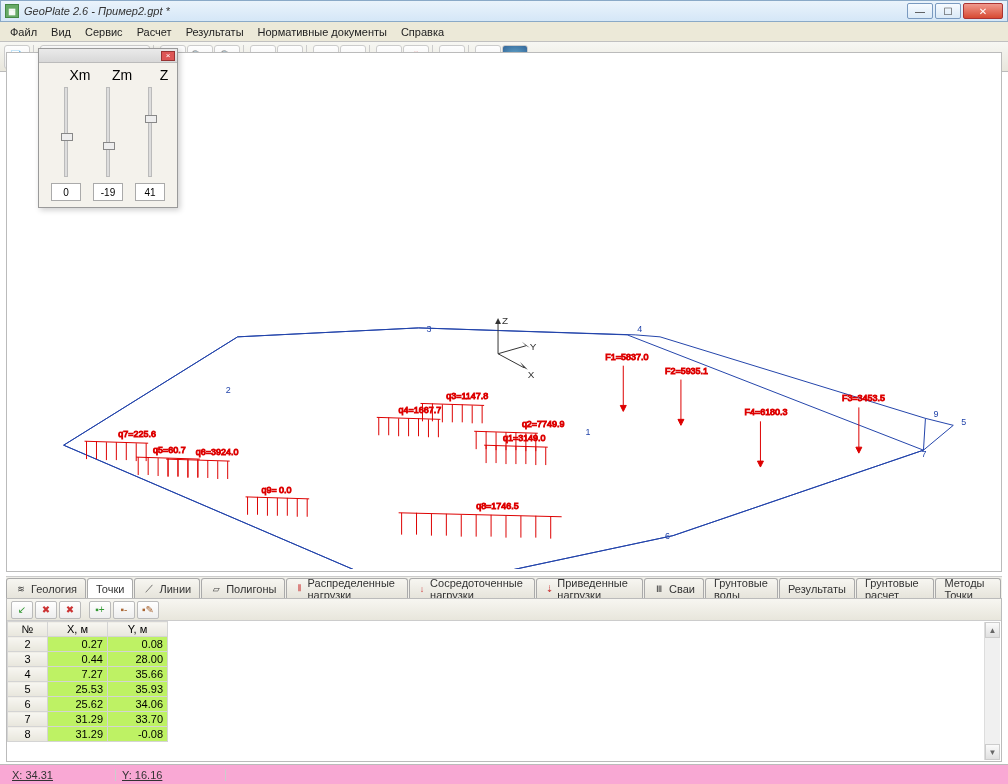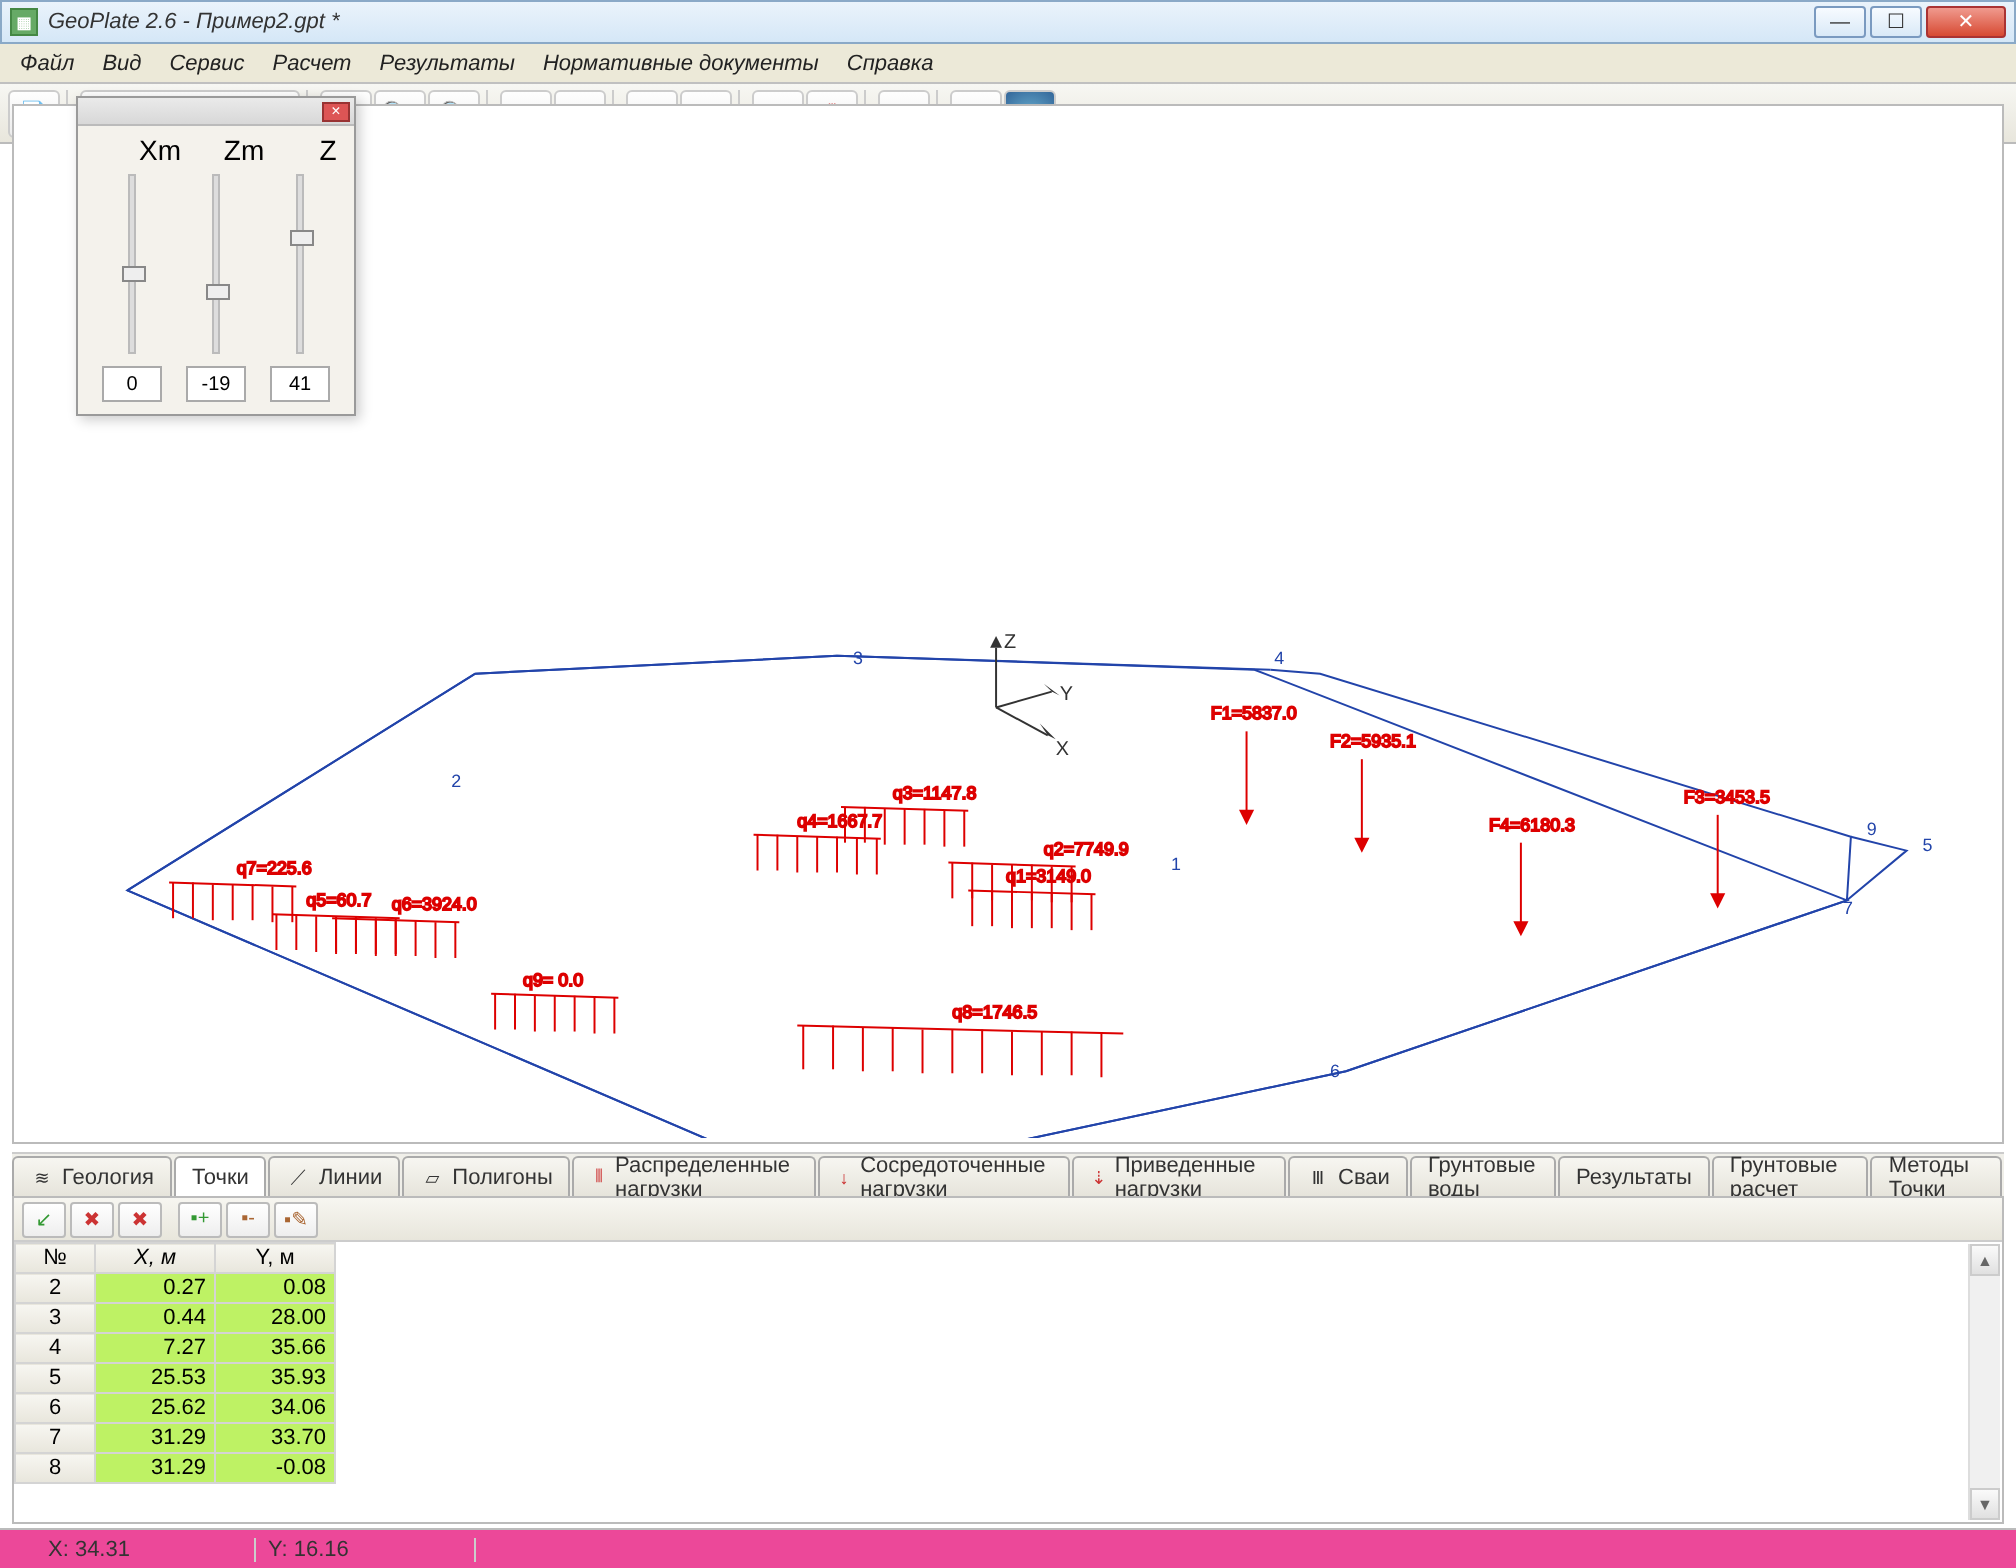--- a/index.html
+++ b/index.html
@@ -9,21 +9,21 @@
 .titlebar { height: 22px; background: linear-gradient(#eaf3fb,#d5e7f7); display:flex; align-items:center; padding:0 4px; border:1px solid #8aa9c7; }
 .titlebar .icon { width:14px; height:14px; background:#6a6; border:1px solid #484; margin-right:5px; display:flex; align-items:center; justify-content:center; color:#fff; font-size:8px; font-weight:bold;}
 .titlebar .title { flex:1; color:#333;font-style:italic; }
 .winbtns { display:flex; gap:2px; }
 .winbtn { width:26px; height:16px; border:1px solid #7a9ac0; border-radius:2px; display:flex; align-items:center; justify-content:center; background:linear-gradient(#f7fbff,#d9e9f7); font-size:10px; color:#333; }
 .winbtn.close { background:linear-gradient(#f09a8e,#d74a33); color:#fff; border-color:#a33; width:40px;}
 .winbtn.max { }
 .winbtn.min { }
 
 
-.menubar { height:20px; background:#ece9d8; border-bottom:1px solid #c0c0c0; display:flex; align-items:center; padding:0 4px; gap:2px;font-style:italic;}
+.menubar { height:20px; background:#ece9d8; border-bottom:1px solid #c0c0c0; display:flex; align-items:center; padding:0 4px; gap:2px;}
 .menubar span { padding:2px 6px; color:#222; }
 
 
 .toolbar { height:30px; background:linear-gradient(#f7f7f3,#e8e6dc); border-bottom:1px solid #bbb; display:flex; align-items:center; padding:2px 4px; gap:1px;}
 .tbtn { width:26px; height:24px; border:1px solid #ccc; border-radius:3px; background:linear-gradient(#fefefe,#ececec); display:flex; align-items:center; justify-content:center; font-size:12px; color:#333; }
 .tsep { width:4px; height:24px; border-left:1px solid #ccc; margin:0 2px;}
 .tbtn.play { color:#2a9a2a; font-size:14px;}
 .tbtn.red { color:#c33;}
 .tbtn.blue { color:#46a;}
 
@@ -59,29 +59,29 @@
 
 .bottompanel { position:absolute; top:598px; left:6px; right:6px; bottom:22px; background:#fff; border:1px solid #bbb;}
 .bptoolbar { height:22px; background:linear-gradient(#f7f6f1,#e8e6dc); border-bottom:1px solid #ccc; display:flex; align-items:center; padding:2px 4px; gap:2px;}
 .bpbtn { width:22px; height:18px; border:1px solid #bbb; background:linear-gradient(#fff,#eee); display:flex; align-items:center; justify-content:center; font-size:10px; border-radius:2px;}
 .datatable { border-collapse:collapse; font-size:10px;}
 .datatable th, .datatable td { border:1px solid #d4d4d4; padding:1px 4px; height:14px;}
 .datatable th { background:linear-gradient(#f7f6f1,#e8e6dc); font-weight:normal; text-align:center;}
 .datatable td { text-align:right; background:#bef264;}
 .datatable td.rh { background:linear-gradient(#f7f6f1,#e8e6dc); text-align:center;}
 .datatable .nw { width:40px;}
-.datatable .xw { width:60px;font-style:italic;}
+.datatable .xw { width:60px;}
 .datatable .yw { width:60px;}
 .bp-scroll { position:absolute; right:1px; top:23px; bottom:1px; width:16px; background:#f0f0f0; border-left:1px solid #ddd;}
 .bp-scroll .arr { height:16px; background:linear-gradient(#fafafa,#e0e0e0); border:1px solid #ccc; display:flex; align-items:center; justify-content:center; font-size:8px; color:#666;}
 .bp-scroll .track { position:absolute; top:16px; bottom:16px; left:0; right:0;}
 .bp-scroll .arr.bot { position:absolute; bottom:0; left:0; right:0;}
 
 
-.statusbar { position:absolute; bottom:0; left:0; right:0; height:20px; background:#ec4899; border-top:1px solid #bbb; display:flex; align-items:center; padding:0 18px; font-size:10px; color:#333;}
+.statusbar { position:absolute; bottom:0; left:0; right:0; height:20px; background:#f9a8d4; border-top:1px solid #bbb; display:flex; align-items:center; padding:0 6px; font-size:10px; color:#333;text-decoration:underline;}
 .statusbar .cell { width:110px; border-right:1px solid #ccc; padding:0 6px;}
 </style>
 </head>
 <body>
 
 <div class="titlebar">
   <div class="icon">▦</div>
   <div class="title">GeoPlate 2.6  -  Пример2.gpt *</div>
   <div class="winbtns">
     <div class="winbtn min">—</div>

